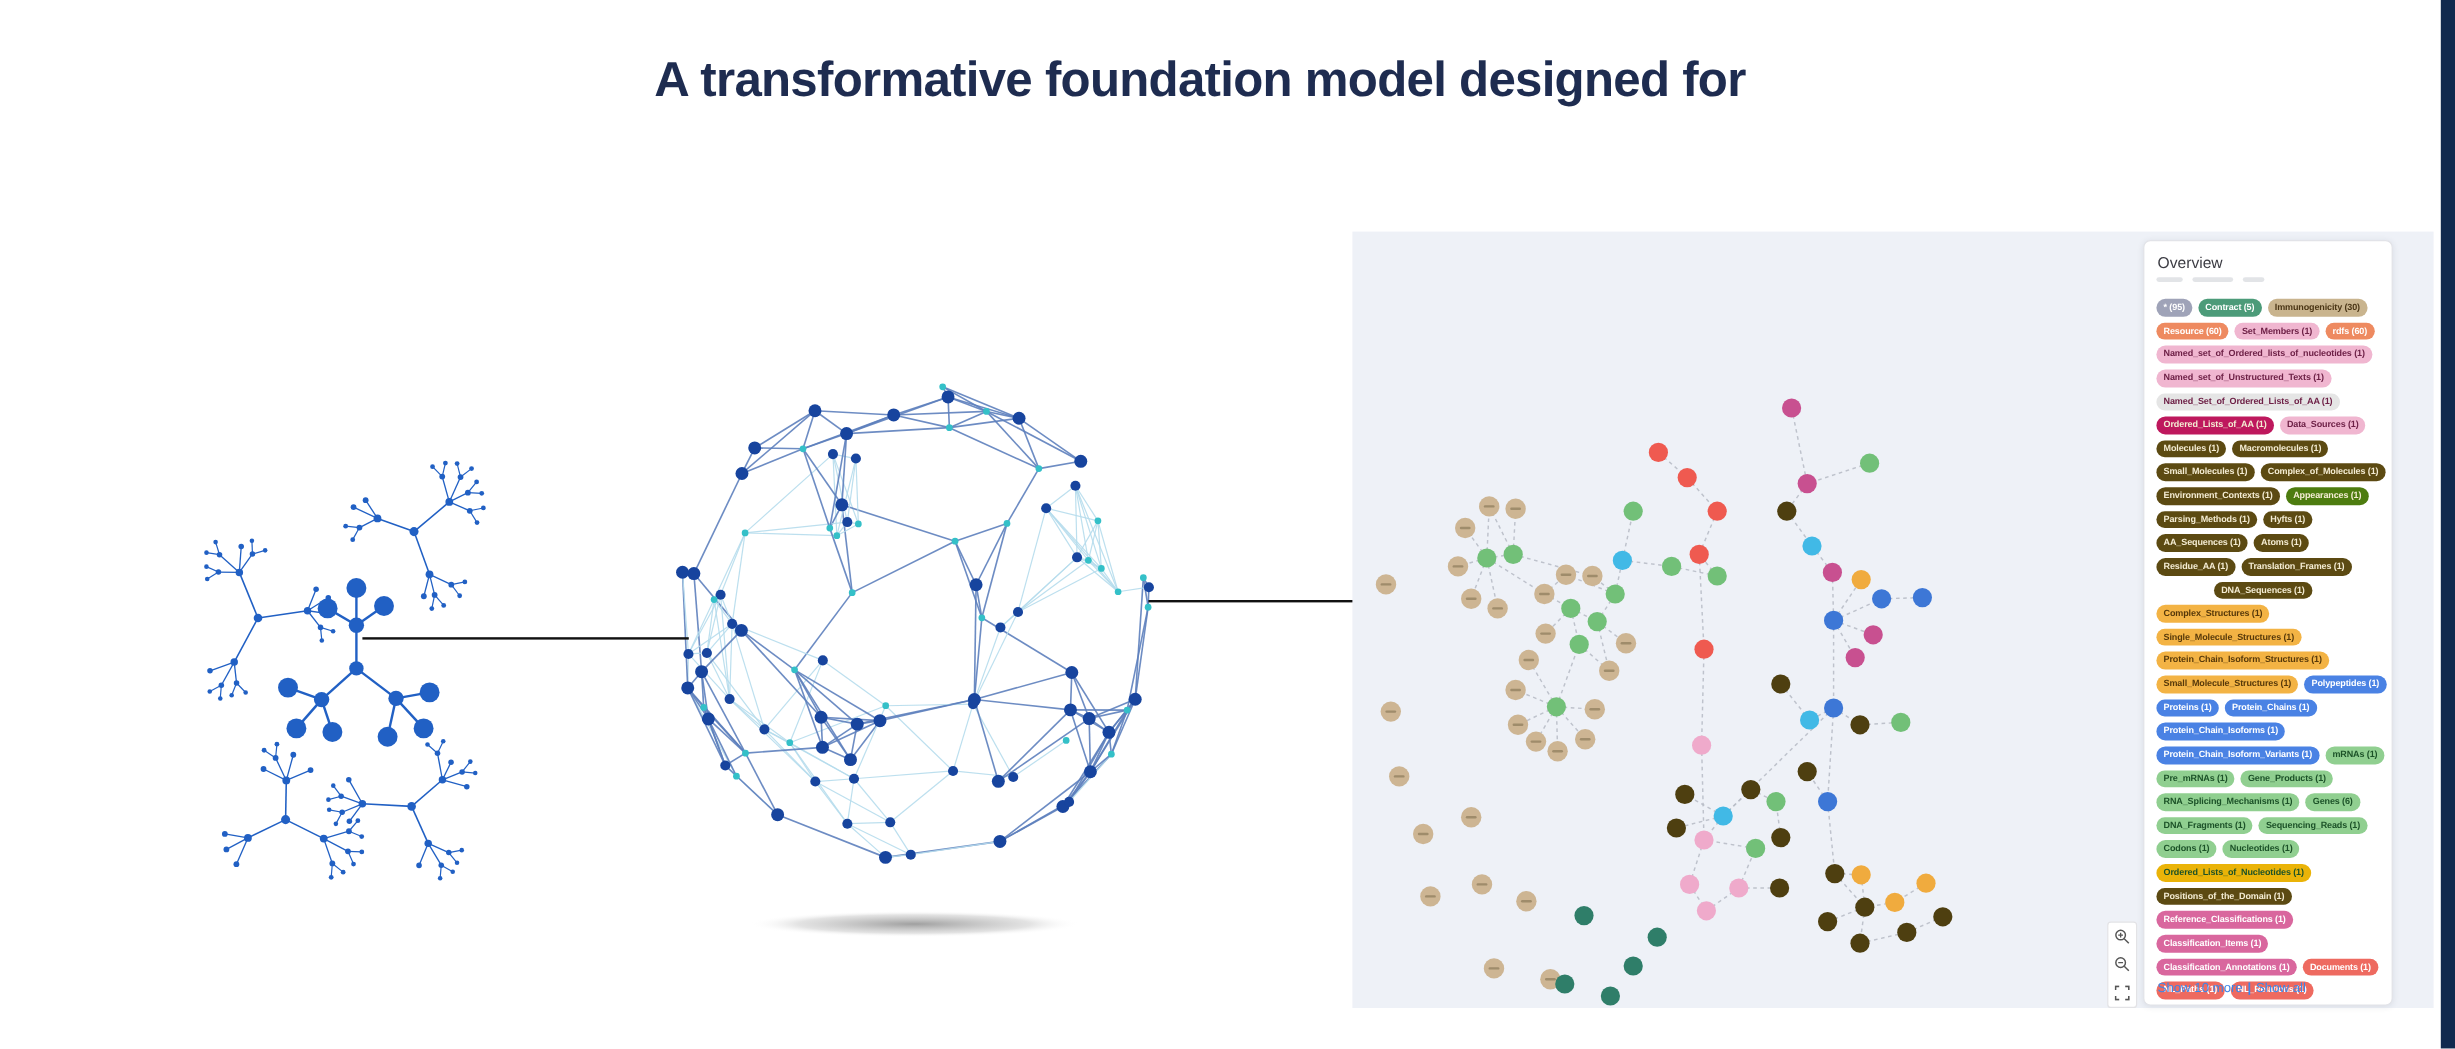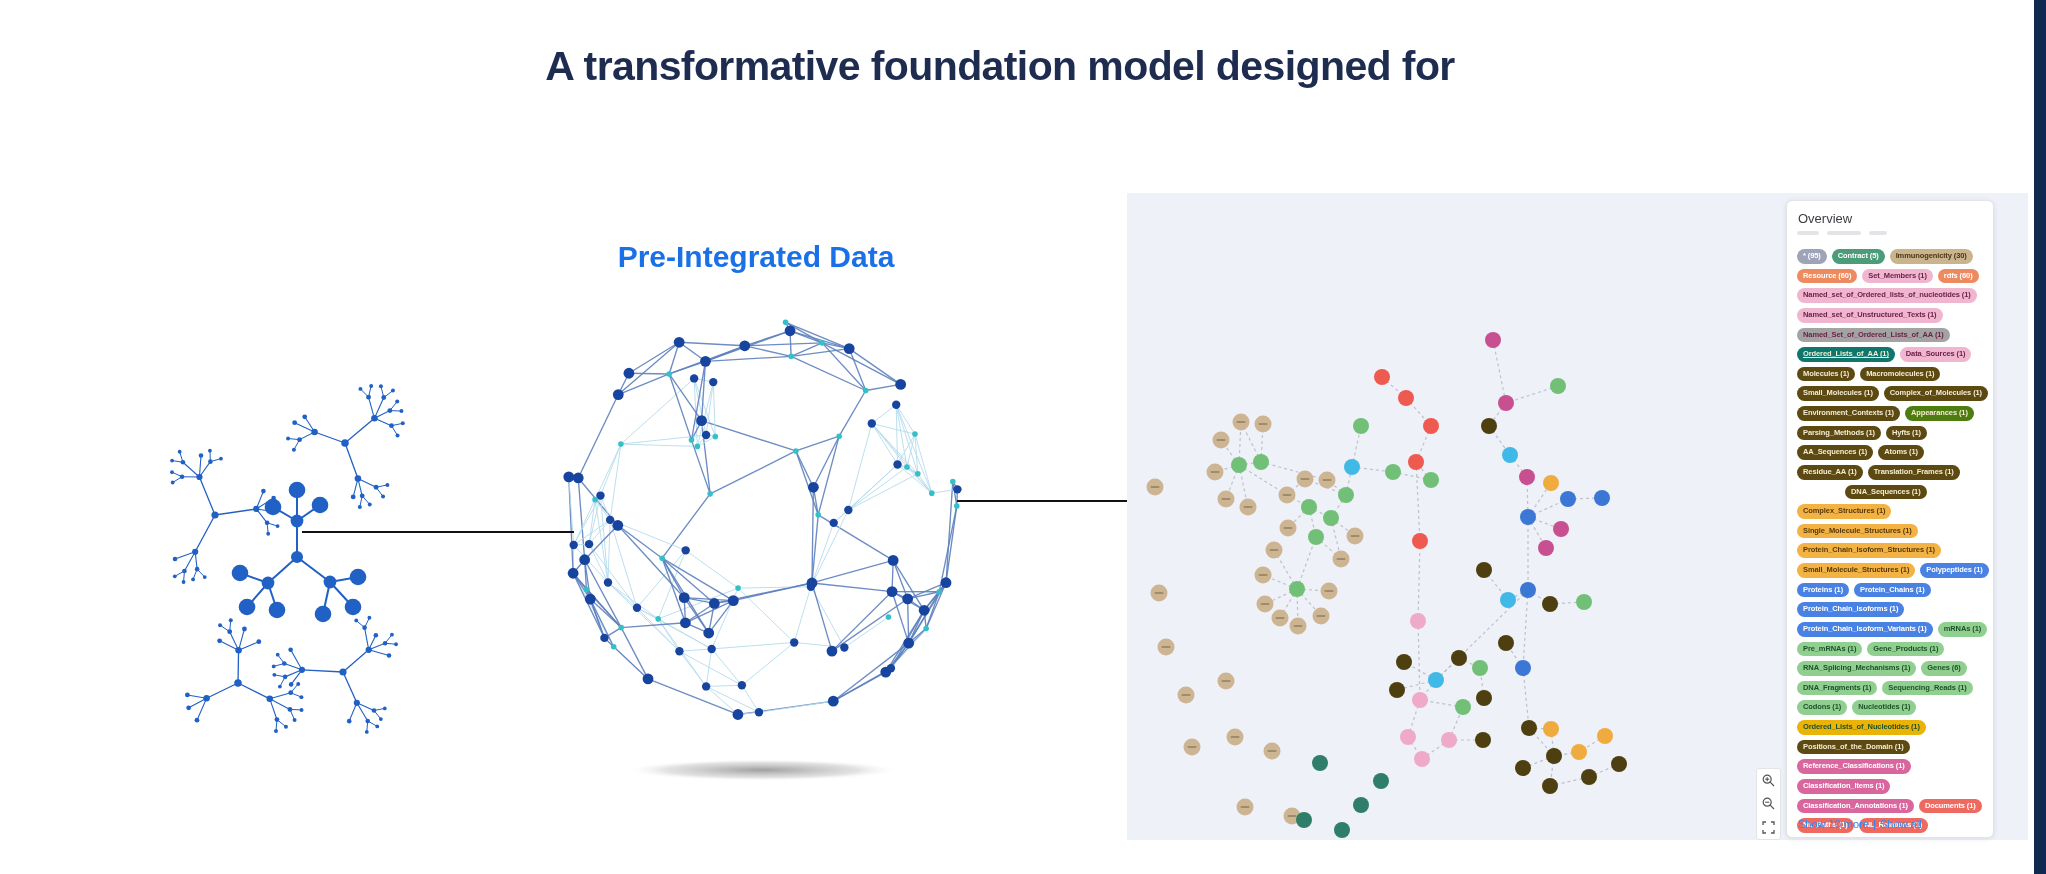--- a/index.html
+++ b/index.html
@@ -52,21 +52,20 @@
 </style>
 </head>
 <body>
 
 <div class="stage">
 
   <div class="main-title">
     <div>A transformative foundation model designed for</div>
   </div>
 
-  <div class="col-heading heading-mid">Pre-Integrated Data</div>
   <div class="col-heading heading-right">Application ready connections</div>
 
   <svg id="left-mols" class="fig" width="390" height="420">
       <line x1="95" y1="135" x2="136.28214969920396" y2="128.95154572447515" stroke="#2160c4" stroke-width="1.3"></line>
       <circle cx="136.28214969920396" cy="128.95154572447515" r="3.1" fill="#2160c4"></circle>
       <line x1="136.28214969920396" y1="128.95154572447515" x2="143.43231802239222" y2="111.08500417838978" stroke="#2160c4" stroke-width="1.1"></line>
       <circle cx="143.43231802239222" cy="111.08500417838978" r="2.3" fill="#2160c4"></circle>
       <line x1="136.28214969920396" y1="128.95154572447515" x2="153.58328280171122" y2="118.09258728845035" stroke="#2160c4" stroke-width="1.1"></line>
       <circle cx="153.58328280171122" cy="118.09258728845035" r="2.3" fill="#2160c4"></circle>
       <line x1="136.28214969920396" y1="128.95154572447515" x2="153.35128681032262" y2="131.4261795464987" stroke="#2160c4" stroke-width="1.1"></line>
@@ -851,22 +850,22 @@
     </div>
     <div class="tags">
         <span class="tag" style="background: rgb(159, 163, 184); color: rgb(255, 255, 255);">* (95)</span>
         <span class="tag" style="background: rgb(76, 155, 121); color: rgb(255, 255, 255);">Contract (5)</span>
         <span class="tag" style="background: rgb(201, 180, 142); color: rgb(74, 53, 21);">Immunogenicity (30)</span>
         <span class="tag" style="background: rgb(238, 138, 96); color: rgb(255, 255, 255);">Resource (60)</span>
         <span class="tag" style="background: rgb(240, 182, 208); color: rgb(110, 33, 71);">Set_Members (1)</span>
         <span class="tag" style="background: rgb(238, 138, 96); color: rgb(255, 255, 255);">rdfs (60)</span>
         <span class="tag" style="background: rgb(240, 182, 208); color: rgb(110, 33, 71);">Named_set_of_Ordered_lists_of_nucleotides (1)</span>
         <span class="tag" style="background: rgb(240, 182, 208); color: rgb(110, 33, 71);">Named_set_of_Unstructured_Texts (1)</span>
-        <span class="tag" style="background: #a3a3a3; color: rgb(110, 33, 71);">Named_Set_of_Ordered_Lists_of_AA (1)</span>
-        <span class="tag" style="background: #0f766e; color: rgb(244, 236, 211); text-decoration: underline;">Ordered_Lists_of_AA (1)</span>
+        <span class="tag" style="background: #e5e5e5; color: rgb(110, 33, 71);">Named_Set_of_Ordered_Lists_of_AA (1)</span>
+        <span class="tag" style="background: #be185d; color: rgb(244, 236, 211);">Ordered_Lists_of_AA (1)</span>
         <span class="tag" style="background: rgb(240, 182, 208); color: rgb(110, 33, 71);">Data_Sources (1)</span>
         <span class="tag" style="background: rgb(92, 74, 18); color: rgb(244, 236, 211);">Molecules (1)</span>
         <span class="tag" style="background: rgb(92, 74, 18); color: rgb(244, 236, 211);">Macromolecules (1)</span>
         <span class="tag" style="background: rgb(92, 74, 18); color: rgb(244, 236, 211);">Small_Molecules (1)</span>
         <span class="tag" style="background: rgb(92, 74, 18); color: rgb(244, 236, 211);">Complex_of_Molecules (1)</span>
         <span class="tag" style="background: rgb(92, 74, 18); color: rgb(244, 236, 211);">Environment_Contexts (1)</span>
         <span class="tag" style="background: #4d7c0f; color: rgb(244, 236, 211);">Appearances (1)</span>
         <span class="tag" style="background: rgb(92, 74, 18); color: rgb(244, 236, 211);">Parsing_Methods (1)</span>
         <span class="tag" style="background: rgb(92, 74, 18); color: rgb(244, 236, 211);">Hyfts (1)</span>
         <span class="tag" style="background: rgb(92, 74, 18); color: rgb(244, 236, 211);">AA_Sequences (1)</span>

